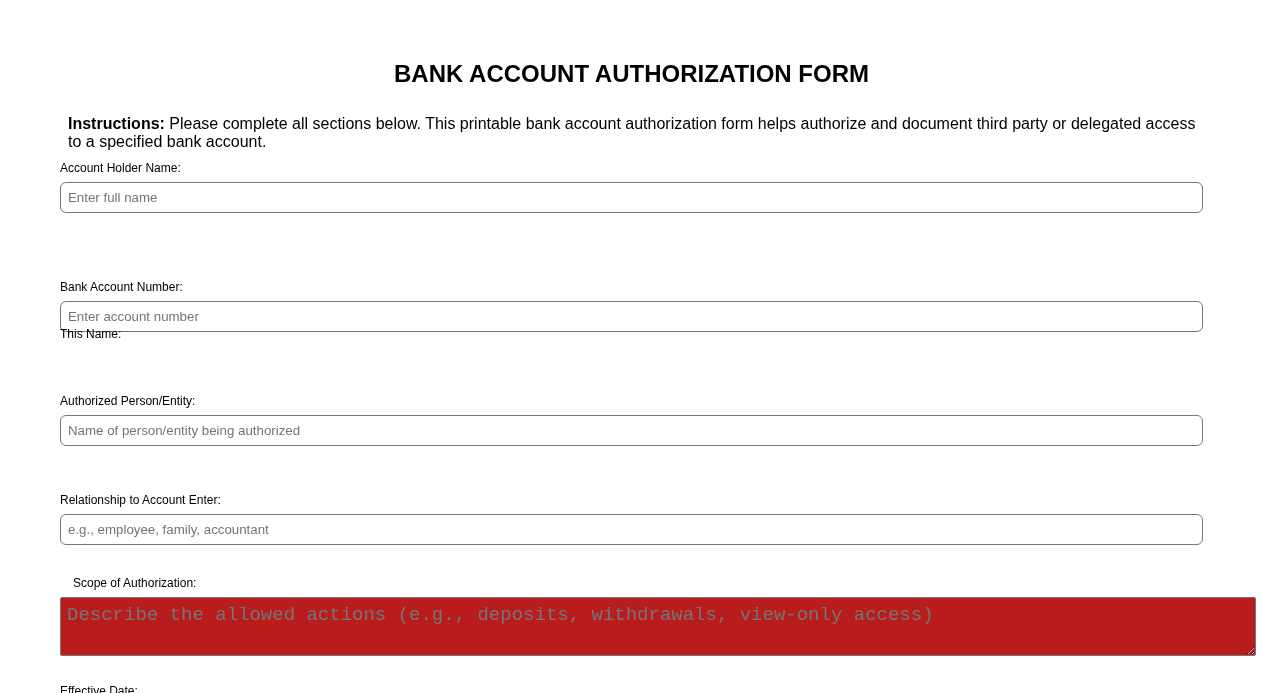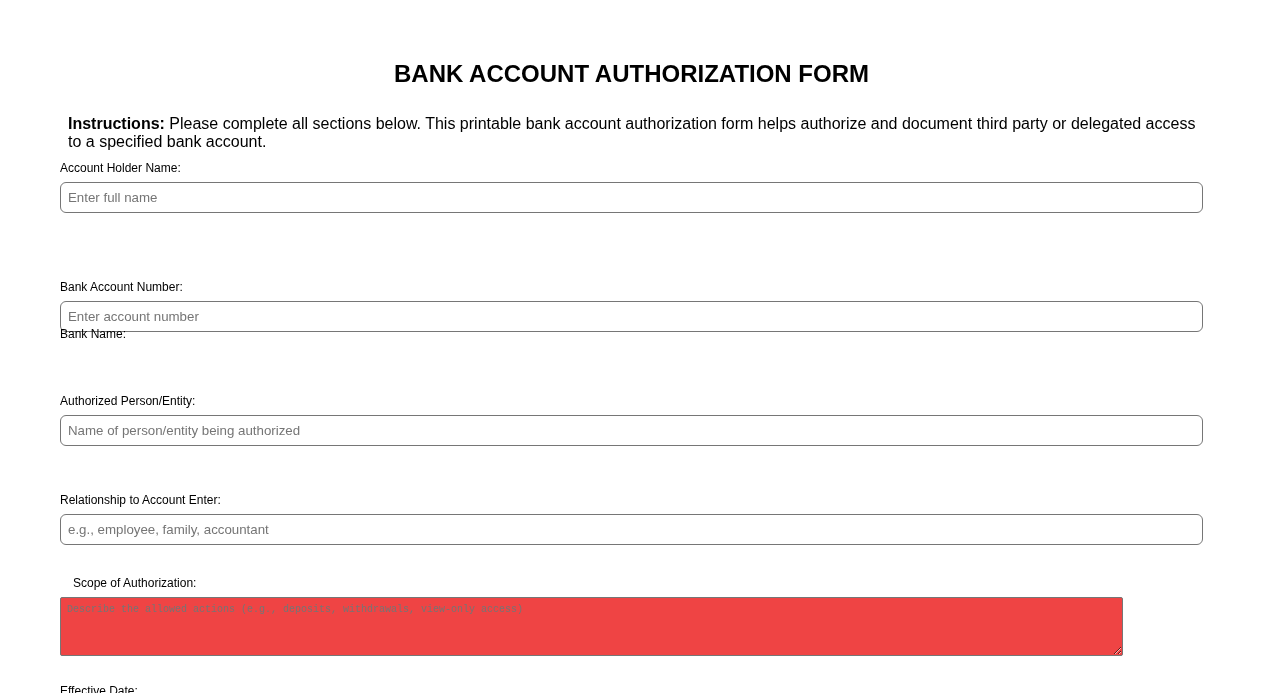--- a/index.html
+++ b/index.html
@@ -67,29 +67,29 @@
       color: #000;
       background: #fff;
       outline: none;
     }
     .field-input::placeholder {
       color: #757575;
     }
     .field-textarea {
       box-sizing: border-box;
       display: block;
-      width: 1063px;
+      width: 1196px;
       height: 59px;
       border: 1px solid #767676;
       border-radius: 2px;
       padding: 6px 6px;
       font-family: "Liberation Mono", monospace;
-      font-size: 10px;
+      font-size: 19px;
       color: #000;
-      background: #ef4444;
+      background: #b91c1c;
       resize: both;
       outline: none;
     }
     .field-textarea::placeholder {
       color: #757575;
     }
   </style>
 </head>
 <body>
 
@@ -103,21 +103,21 @@
     <label class="field-label" for="f0">Account Holder Name:</label>
     <input id="f0" class="field-input" type="text" placeholder="Enter full name" style="">
   </div>
 
   <div class="field" style="top:238px;margin-top:40px;">
     <label class="field-label" for="f1">Bank Account Number:</label>
     <input id="f1" class="field-input" type="text" placeholder="Enter account number" style="">
   </div>
 
   <div class="field" style="top:325px;">
-    <label class="field-label" for="f2">Bank Name:</label>
+    <label class="field-label" for="f2">This Name:</label>
   </div>
 
   <div class="field" style="top:392px;">
     <label class="field-label" for="f3">Authorized Person/Entity:</label>
     <input id="f3" class="field-input" type="text" placeholder="Name of person/entity being authorized" style="">
   </div>
 
   <div class="field" style="top:491px;">
     <label class="field-label" for="f4">Relationship to Account Enter:</label>
     <input id="f4" class="field-input" type="text" placeholder="e.g., employee, family, accountant" style="">

